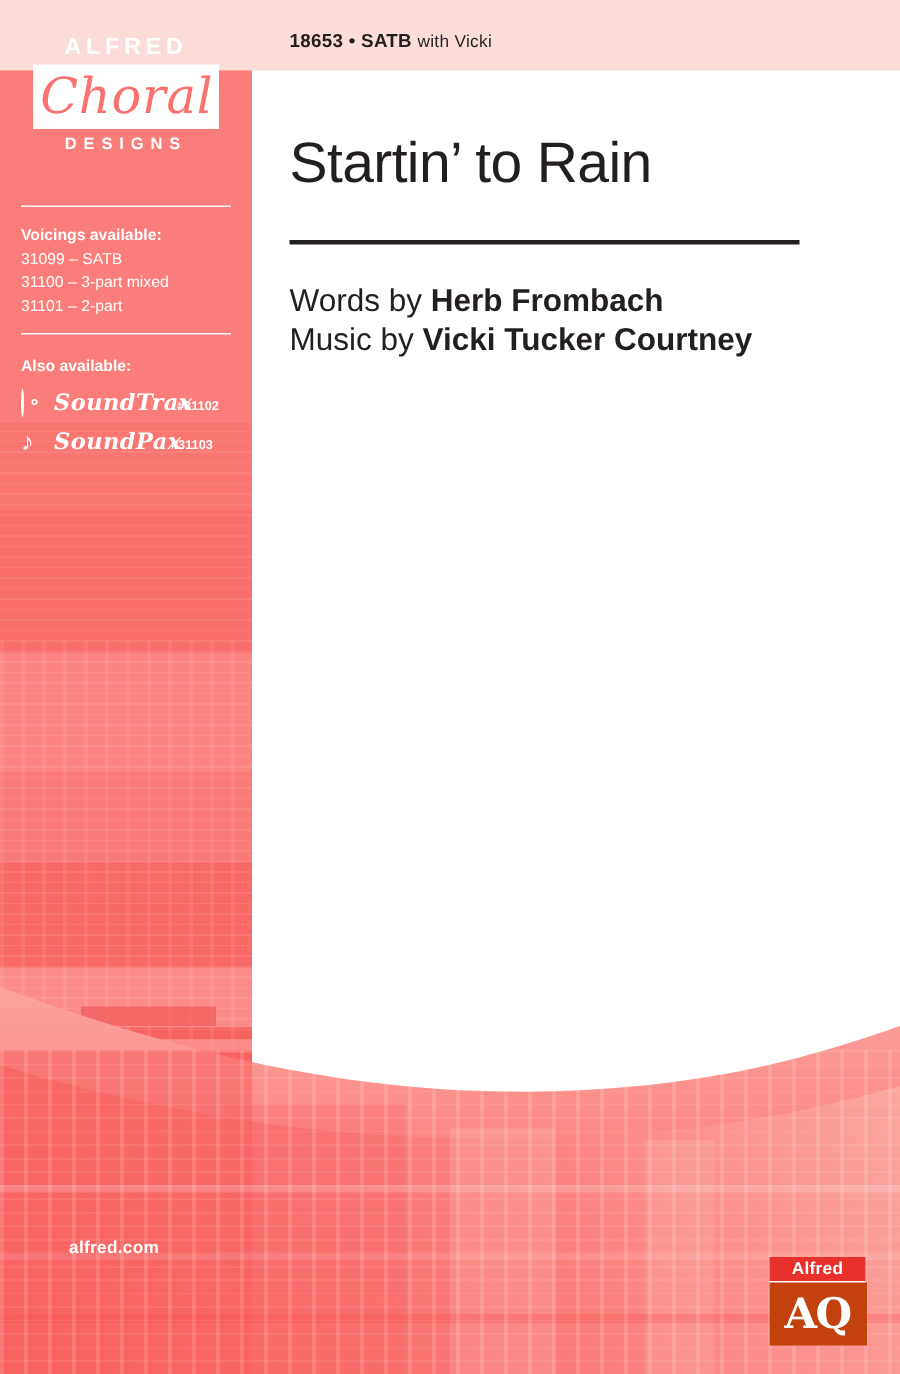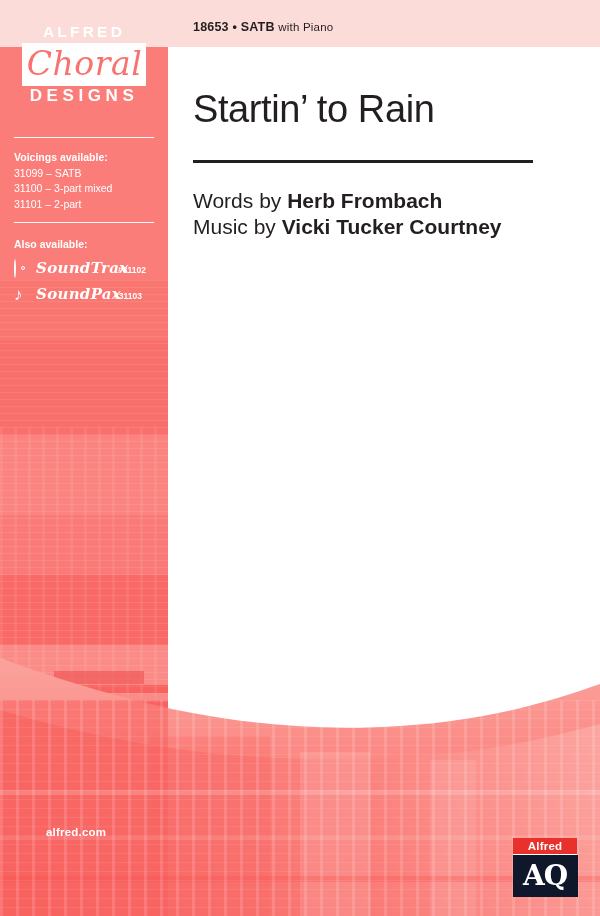--- a/index.html
+++ b/index.html
@@ -152,21 +152,21 @@
   .logo-choral {
     font-family: "DejaVu Serif", serif;
     font-style: italic;
     font-size: 33px;
     color: #f9726f;
     line-height: 38px;
     letter-spacing: 0.5px;
   }
   .logo-designs {
     margin-top: 3px;
-    font-size: 17px;
+    font-size: 11px;
     font-weight: bold;
     letter-spacing: 4.6px;
     line-height: 14px;
   }
 
   
   .lc-rule {
     position: absolute;
     left: 14px;
     width: 140px;
@@ -362,21 +362,21 @@
     font-size: 11.5px;
     font-weight: bold;
     text-align: center;
     line-height: 16px;
     letter-spacing: 0.2px;
   }
   .alfred-logo-bot {
     position: absolute;
     left: 0; top: 16px;
     width: 65px; height: 42px;
-    background: #0f172a;
+    background: #c2410c;
     margin-top: 1px;
   }
   .alfred-mark {
     position: absolute;
     left: 9px;
     top: 4px;
     width: 46px;
     height: 34px;
     color: #ffffff;
     font-family: "DejaVu Serif", serif;
@@ -387,21 +387,21 @@
     letter-spacing: -1px;
   }
 </style>
 </head>
 <body>
 
 <div class="cover">
 
   <div class="top-banner"></div>
   <div class="top-banner-text">
-    <span class="code">18653</span><span class="code">&nbsp;</span><span class="code">•</span>&nbsp;<span class="satb">SATB</span>&nbsp;<span class="with-piano">with Piano</span>
+    <span class="code">18653</span><span class="code">&nbsp;</span><span class="code">•</span>&nbsp;<span class="satb">SATB</span>&nbsp;<span class="with-piano">with Vicki</span>
   </div>
 
   <div class="left-col">
     <div class="lc-band lc-top-solid"></div>
     <div class="lc-band lc-mid1"></div>
     <div class="lc-band lc-mid2"></div>
     <div class="lc-band lc-mid3"></div>
     <div class="lc-band lc-mid4"></div>
     <div class="lc-band lc-mid5"></div>
     <div class="lc-band lc-mid6"></div>

